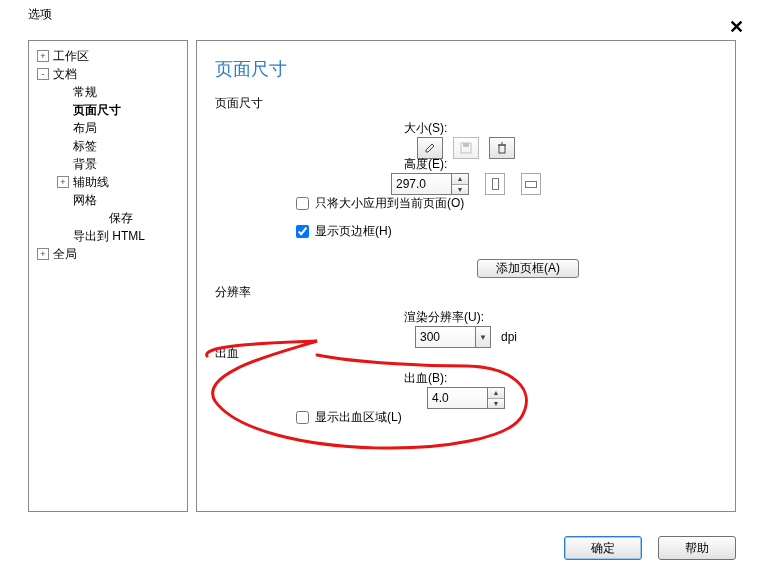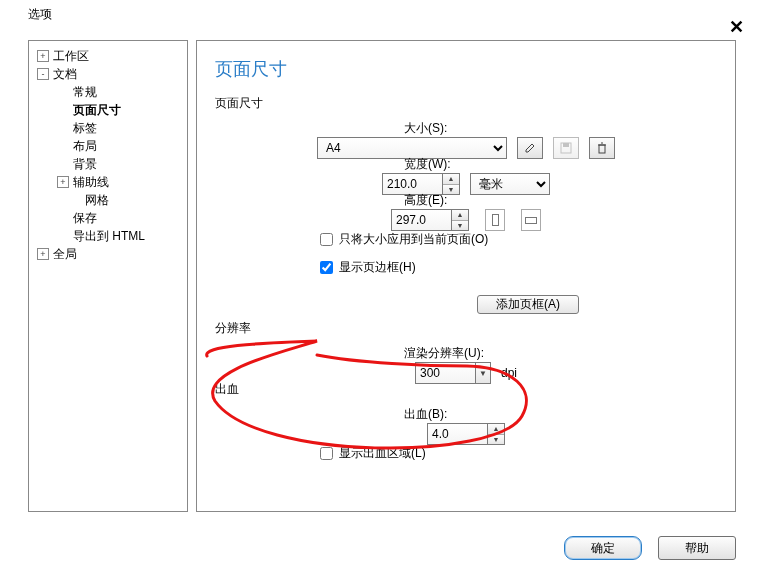--- a/index.html
+++ b/index.html
@@ -29,26 +29,26 @@
   .spin-buttons { width: 18px; display: flex; flex-direction: column; border: 1px solid #7a7a7a; }
   .spin-buttons div { flex: 1; background: linear-gradient(#fdfdfd,#e6e6e6); display: flex; align-items: center; justify-content: center; font-size: 7px; cursor: pointer; color: #444; }
   .spin-buttons div:first-child { border-bottom: 1px solid #aaa; }
   .unit-select { width: 80px; }
   .icon-btn { width: 26px; height: 22px; border: 1px solid #7a7a7a; background: linear-gradient(#fdfdfd,#e3e3e3); display: inline-flex; align-items: center; justify-content: center; cursor: pointer; }
   .icon-btn.disabled { opacity: 0.5; cursor: default; }
   .orient-btn { width: 20px; height: 22px; border: 1px solid #aaa; background: #fff; display: inline-flex; align-items: center; justify-content: center; cursor: pointer; margin-left: 6px; }
   .orient-btn .portrait-rect { width: 7px; height: 12px; border: 1px solid #777; }
   .orient-btn .landscape-rect { width: 12px; height: 7px; border: 1px solid #777; }
   .check-row { display: flex; align-items: center; height: 22px; margin-bottom: 6px; }
-  .check-row.ind { margin-left: 92px; padding-left: 13px; }
+  .check-row.ind { margin-left: 68px; padding-left: 13px; }
   .check-row input { margin-right: 6px; }
   .push-btn { height: 24px; border: 1px solid #7a7a7a; background: linear-gradient(#fdfdfd,#e5e5e5); padding: 0 18px; cursor: pointer; border-radius: 3px; margin-top: 11px; }
   .btn-row { position: absolute; right: 28px; bottom: 24px; display: flex; gap: 16px; }
   .footer-btn { width: 78px; height: 24px; border: 1px solid #707070; background: linear-gradient(#fdfdfd,#e2e2e2); border-radius: 3px; cursor: pointer; }
-  .footer-btn.primary { border-color: #2a7dc7; box-shadow: 0 0 0 1px #9dc9ef inset; border-radius: 9px; }
+  .footer-btn.primary { border-color: #2a7dc7; box-shadow: 0 0 0 1px #9dc9ef inset; }
   .combo { display: inline-flex; align-items: stretch; height: 22px; }
   .combo input { width: 60px; border-right: none; }
   .combo .drop { width: 16px; border: 1px solid #7a7a7a; background: linear-gradient(#fdfdfd,#e6e6e6); display: flex; align-items: center; justify-content: center; font-size: 8px; cursor: pointer; color: #444; }
   svg.annot-svg { position: absolute; left: 0; top: 0; pointer-events: none; }
 </style>
 </head>
 <body>
 
 <div class="dialog">
   <div class="titlebar">
@@ -70,39 +70,39 @@
           <div class="tree-row" style="padding-left: 24px;">
             <span class="toggle blank"></span>
             <span class="label">常规</span>
           </div>
           <div class="tree-row selected" style="padding-left: 24px;">
             <span class="toggle blank"></span>
             <span class="label">页面尺寸</span>
           </div>
           <div class="tree-row" style="padding-left: 24px;">
             <span class="toggle blank"></span>
+            <span class="label">布局</span>
+          </div>
+          <div class="tree-row" style="padding-left: 24px;">
+            <span class="toggle blank"></span>
             <span class="label">标签</span>
-          </div>
-          <div class="tree-row" style="padding-left: 24px;">
-            <span class="toggle blank"></span>
-            <span class="label">布局</span>
           </div>
           <div class="tree-row" style="padding-left: 24px;">
             <span class="toggle blank"></span>
             <span class="label">背景</span>
           </div>
           <div class="tree-row" style="padding-left: 24px;">
             <span class="toggle">+</span>
             <span class="label">辅助线</span>
           </div>
-          <div class="tree-row" style="padding-left: 24px; gap: 12px;">
+          <div class="tree-row" style="padding-left: 24px;">
             <span class="toggle blank"></span>
             <span class="label">网格</span>
           </div>
-          <div class="tree-row" style="padding-left: 24px;">
+          <div class="tree-row" style="padding-left: 24px; gap: 36px;">
             <span class="toggle blank"></span>
             <span class="label">保存</span>
           </div>
           <div class="tree-row" style="padding-left: 24px;">
             <span class="toggle blank"></span>
             <span class="label">导出到 HTML</span>
           </div>
           <div class="tree-row" style="padding-left: 4px;">
             <span class="toggle">+</span>
             <span class="label">全局</span>
@@ -111,23 +111,20 @@
     </div>
 
     <div class="content-panel">
       <div class="heading">页面尺寸</div>
 
       <div class="section-label">页面尺寸</div>
 
       <div class="form-row">
         <div class="form-label">大小(S):</div>
         <div class="ctrl-zone">
-          <select class="select-wide">
-            <option>A4</option>
-          </select>
           <span class="icon-btn">
             <svg width="12" height="12" viewBox="0 0 12 12">
                 <path d="M2 10 L2 8 L8 2 L10 4 L4 10 Z" fill="none" stroke="#444" stroke-width="1"></path>
               </svg>
           </span>
           <span class="icon-btn disabled">
             <svg width="12" height="12" viewBox="0 0 12 12">
                 <rect x="1" y="1" width="10" height="10" fill="none" stroke="#888"></rect>
                 <rect x="3" y="1" width="6" height="4" fill="#888"></rect>
               </svg>
@@ -135,35 +132,20 @@
           <span class="icon-btn">
             <svg width="12" height="12" viewBox="0 0 12 12">
                 <rect x="3" y="3" width="6" height="8" fill="none" stroke="#444"></rect>
                 <line x1="2" y1="3" x2="10" y2="3" stroke="#444"></line>
                 <line x1="5" y1="1" x2="7" y2="1" stroke="#444"></line>
               </svg>
           </span>
         </div>
       </div>
 
-      <div class="form-row">
-        <div class="form-label">宽度(W):</div>
-        <div class="ctrl-zone">
-          <div class="spin-wrap">
-            <input type="text" value="210.0" style="">
-            <div class="spin-buttons">
-                <div>▲</div>
-                <div>▼</div>
-              </div>
-          </div>
-          <select class="unit-select">
-            <option>毫米</option>
-          </select>
-        </div>
-      </div>
 
       <div class="form-row">
         <div class="form-label">高度(E):</div>
         <div class="ctrl-zone">
           <div class="spin-wrap">
             <input type="text" value="297.0" style="">
             <div class="spin-buttons">
                 <div>▲</div>
                 <div>▼</div>
               </div>

